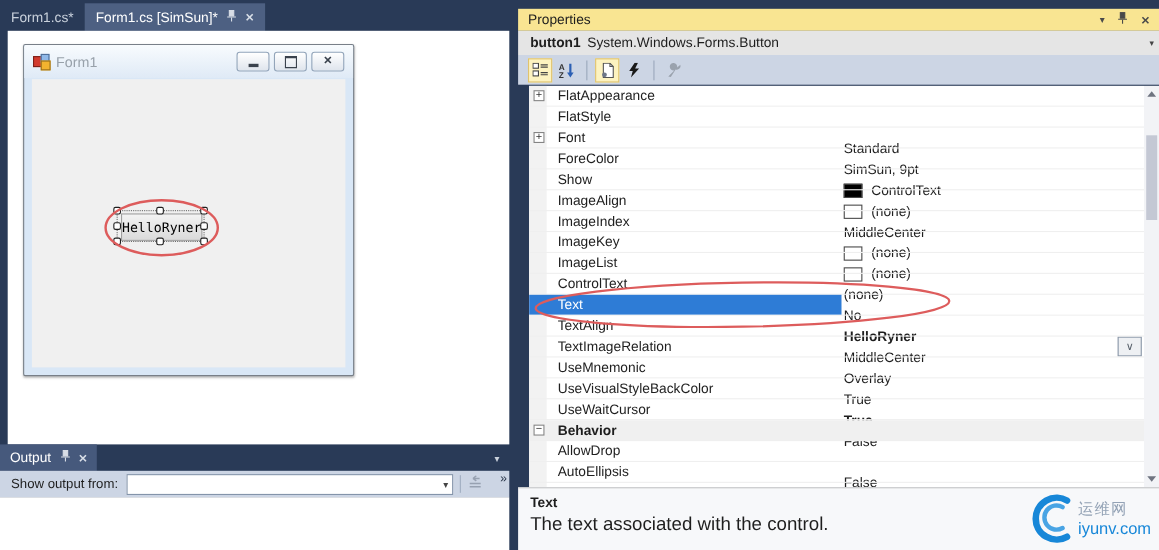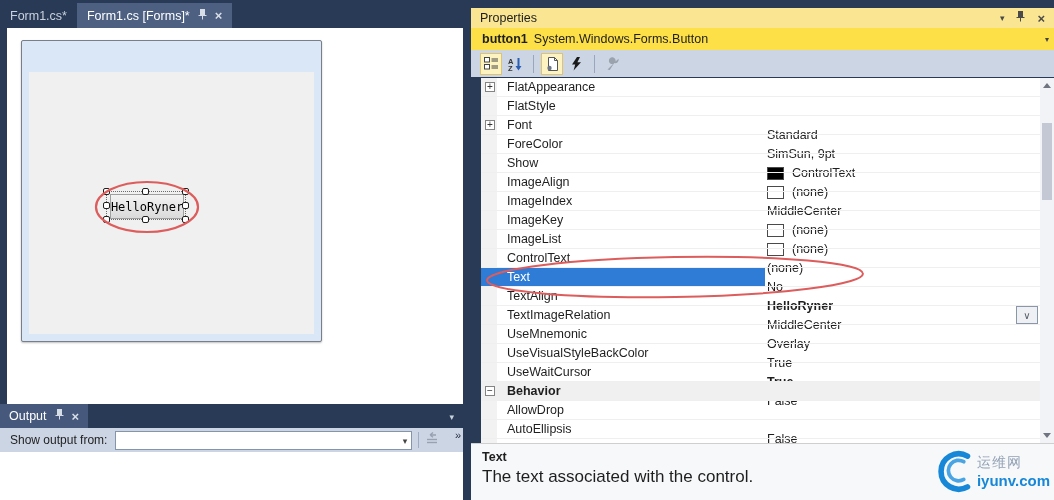--- a/index.html
+++ b/index.html
@@ -40,21 +40,21 @@
   .combo{margin-left:8px;width:297px;height:19px;background:#fff;border:1px solid #8494aa;position:relative;display:flex;align-items:center;padding-left:5px;box-sizing:border-box;}
   .combo-arrow{position:absolute;right:4px;top:5px;color:#444;font-size:9px;line-height:1;}
   .tb-sep{width:1px;height:16px;background:#a0adc0;margin:0 6px;}
   .overflow-chevrons{position:absolute;right:4px;top:1px;color:#1e2b3f;font-size:11px;letter-spacing:-2px;}
   .output-content{position:absolute;left:0;top:452px;width:463px;height:48px;background:#fff;}
   
   .props-titlebar{position:absolute;left:471px;top:8px;width:583px;height:20px;background:var(--title-yellow,#f9e592);display:flex;align-items:center;padding:0 9px;box-sizing:border-box;font-size:12.5px;color:#1e1e1e;}
   .pt-icons{margin-left:auto;display:flex;align-items:center;gap:12px;color:#4a4a4a;}
   .pt-icons .arr{font-size:9px;}
   .pt-icons .x{font-size:13px;font-weight:bold;}
-  .props-object{position:absolute;left:471px;top:28px;width:583px;height:22px;background:#fde047;display:flex;align-items:center;padding-left:11px;box-sizing:border-box;font-size:12.5px;}
+  .props-object{position:absolute;left:471px;top:28px;width:583px;height:22px;background:#e5e5e5;display:flex;align-items:center;padding-left:11px;box-sizing:border-box;font-size:12.5px;}
   .props-object .obj-type{margin-left:6px;}
   .props-object .obj-arrow{margin-left:auto;margin-right:5px;color:#444;font-size:8px;}
   .props-toolbar{position:absolute;left:471px;top:50px;width:583px;height:27px;background:var(--toolbar-bg,#ccd5e4);display:flex;align-items:center;padding-left:9px;box-sizing:border-box;gap:2px;}
   .ticon{width:22px;height:22px;display:flex;align-items:center;justify-content:center;border:1px solid transparent;box-sizing:border-box;}
   .ticon.sel{background:#fdf3c0;border-color:#e0c36e;}
   .pt-sep{width:1px;height:18px;background:#9aa7bb;margin:0 5px;}
   
   .grid{position:absolute;left:481px;top:78px;width:559px;height:365px;background:#fff;overflow:hidden;}
   .gutter{position:absolute;left:0;top:0;bottom:0;width:16px;background:#f2f2f2;}
   .row{position:relative;display:flex;height:19px;box-sizing:border-box;border-bottom:1px solid #efefef;font-size:12.5px;align-items:stretch;}
@@ -73,49 +73,68 @@
   .sb-down{bottom:5px;border-top:5px solid #6f7480;}
   .sb-thumb{position:absolute;left:2px;top:45px;width:10px;height:77px;background:#c4c8d4;}
   
   .props-desc{position:absolute;left:471px;top:443px;width:583px;height:57px;background:#f7f8fa;border-top:1px solid #cfcfcf;box-sizing:border-box;padding:6px 0 0 11px;}
   .desc-title{font-weight:bold;font-size:12.5px;}
   .desc-text{font-size:17px;margin-top:3px;}
   
   .watermark{position:absolute;right:4px;bottom:3px;width:116px;height:52px;display:flex;align-items:center;}
   .wm-col{margin-left:2px;}
   .wm-cn{font-size:14px;color:#93a2b5;letter-spacing:1px;}
-  .wm-site{font-size:15px;font-weight:bold;color:var(--link-blue,#1787d8);}
+  .wm-site{font-size:15px;font-weight:normal;color:var(--link-blue,#1787d8);}
   
   .annot{position:absolute;left:0;top:0;width:1054px;height:500px;pointer-events:none;z-index:50;}
 </style>
 </head>
 <body>
 
 <div class="tabbar">
   <div class="tab">
     <span>Form1.cs*</span>
   </div>
   <div class="tab active">
-    <span>Form1.cs [Forms]*</span>
+    <span>Form1.cs [SimSun]*</span>
     <span class="mini">
       <svg width="9" height="11" viewBox="0 0 9 11">
           <g stroke="#d7dde6" fill="#d7dde6">
             <rect x="2.5" y="0.5" width="4" height="5"></rect>
             <line x1="0.5" y1="6.5" x2="8.5" y2="6.5"></line>
             <line x1="4.5" y1="7" x2="4.5" y2="10.5" fill="none"></line>
           </g>
         </svg>
     </span>
     <span class="mini" style="font-size:13px;font-weight:bold;">×</span>
   </div>
 </div>
 <div class="well-arrow">▾</div>
 
 <div class="designer">
   <div class="form-window">
+    <div class="form-titlebar">
+      <span class="form-icon">
+          <span class="sq1"></span>
+          <span class="sq2"></span>
+          <span class="sq3"></span>
+        </span>
+      <span class="form-title">Form1</span>
+      <span class="win-buttons">
+        <span class="win-btn">
+            <span class="glyph-min"></span>
+          </span>
+        <span class="win-btn">
+            <span class="glyph-max"></span>
+          </span>
+        <span class="win-btn">
+            <span class="glyph-x">✕</span>
+          </span>
+      </span>
+    </div>
     <div class="form-client"></div>
   </div>
 
   <div class="ctl-selection">
     <div class="ctl-dotted"></div>
     <div class="ctl-button">HelloRyner</div>
     <div class="handle h-nw"></div>
     <div class="handle h-n"></div>
     <div class="handle h-ne"></div>
     <div class="handle h-w"></div>

